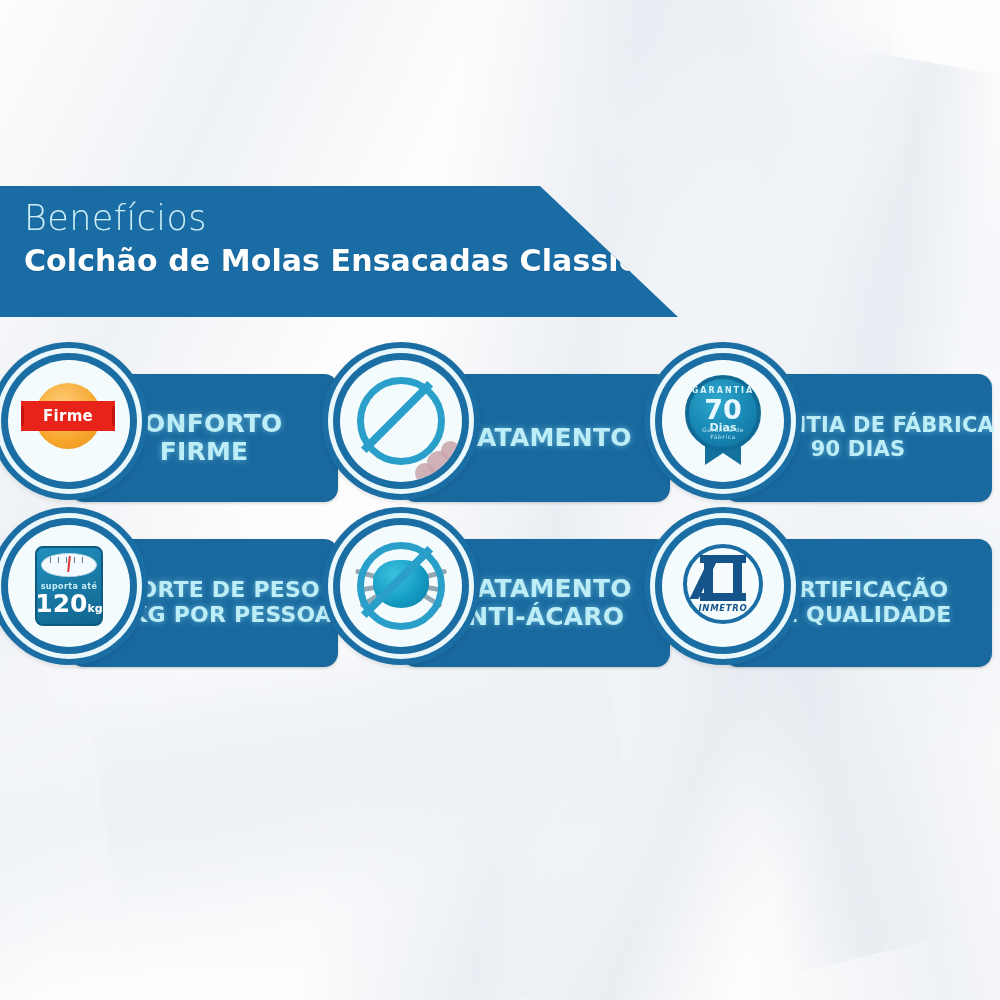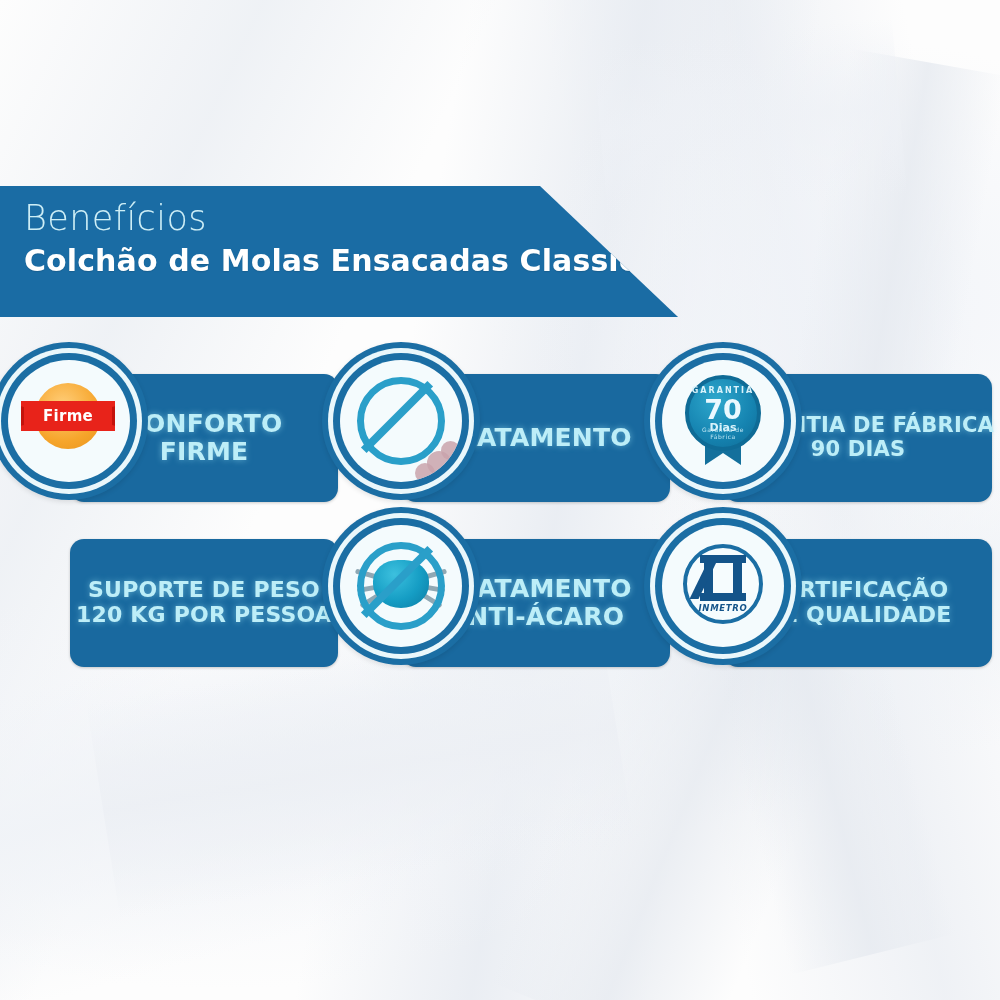--- a/index.html
+++ b/index.html
@@ -250,20 +250,35 @@
 
     </div>
 
     <div class="row">
 
       <div class="cell c1 small">
         <div class="pill">
           <div class="pill-txt l1">SUPORTE DE PESO</div>
           <div class="pill-txt l2">120 KG POR PESSOA</div>
         </div>
+        <div class="circ">
+          <div class="circ-in">
+            <div class="scale">
+              <div class="dial">
+                <span class="tick" style="left:8px;"></span>
+                <span class="tick" style="left:16px;"></span>
+                <span class="tick" style="left:24px;"></span>
+                <span class="tick" style="left:32px;"></span>
+                <span class="tick" style="left:40px;"></span>
+              </div>
+              <div class="sc-sup">suporta até</div>
+              <div class="sc-num"><span>120</span><span class="sc-kg">kg</span></div>
+            </div>
+          </div>
+        </div>
       </div>
 
       <div class="cell c2">
         <div class="pill">
           <div class="pill-txt l1">TRATAMENTO</div>
           <div class="pill-txt l2">ANTI-ÁCARO</div>
         </div>
         <div class="circ">
           <div class="circ-in">
             <div>

